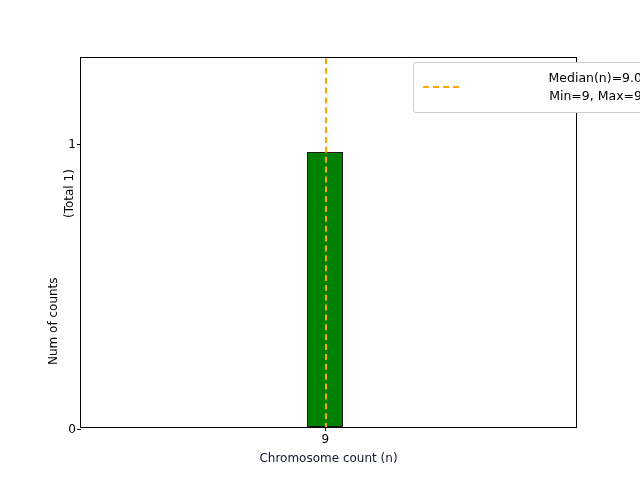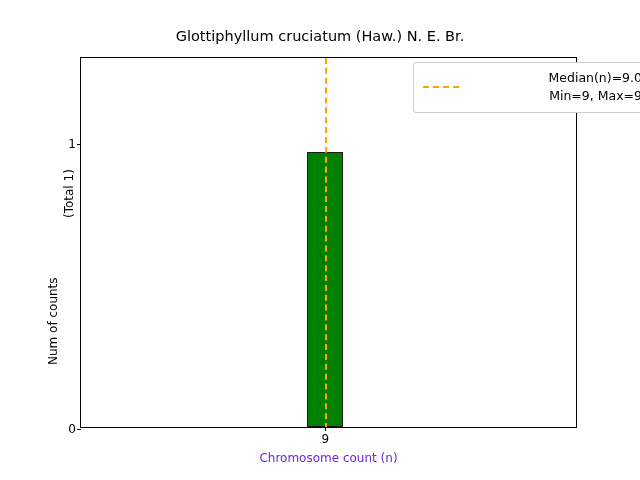--- a/index.html
+++ b/index.html
@@ -120,21 +120,21 @@
   }
 
   
   .xlabel {
     position: absolute;
     left: 80px;
     width: 497px;
     top: 452px;
     text-align: center;
     font-size: 12px;
-    color: #6d28d9;
+    color: #0f172a;
     line-height: 1;
     white-space: nowrap;
   }
   .ylabel-line {
     position: absolute;
     transform-origin: 0 0;
     font-size: 12px;
     color: #000000;
     white-space: nowrap;
     line-height: 1;
@@ -192,21 +192,20 @@
     color: #000000;
     line-height: 1.42;
     white-space: nowrap;
   }
 </style>
 </head>
 <body>
 
 <div id="figure">
 
-  <div class="chart-title">Glottiphyllum cruciatum (Haw.) N. E. Br.</div>
 
   <div class="axes">
 
     <div class="plot-inner">
 
       <div class="bar" style="left: 226.4px; width: 36.0px; bottom: 0px; height: 274.7px;"></div>
 
       <div class="median-line" style="left: 244.4px; top: 0px; height: 371px;"></div>
 
     </div>

